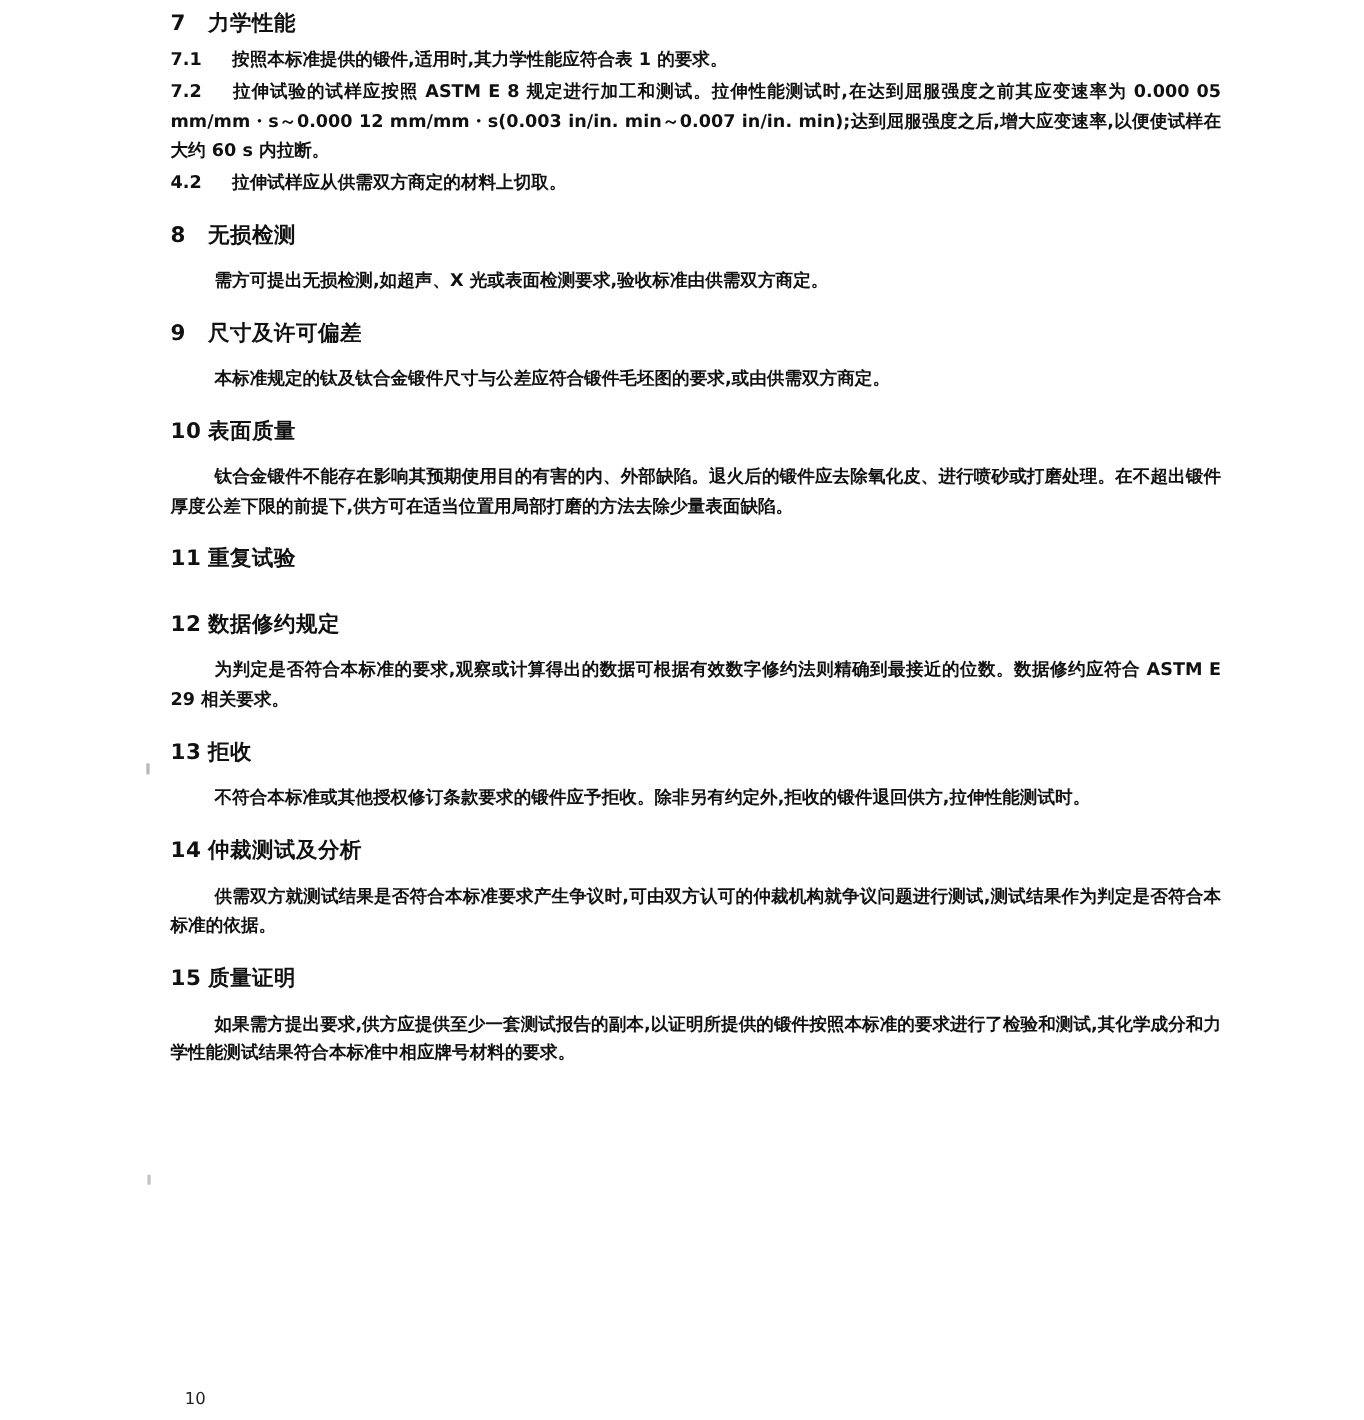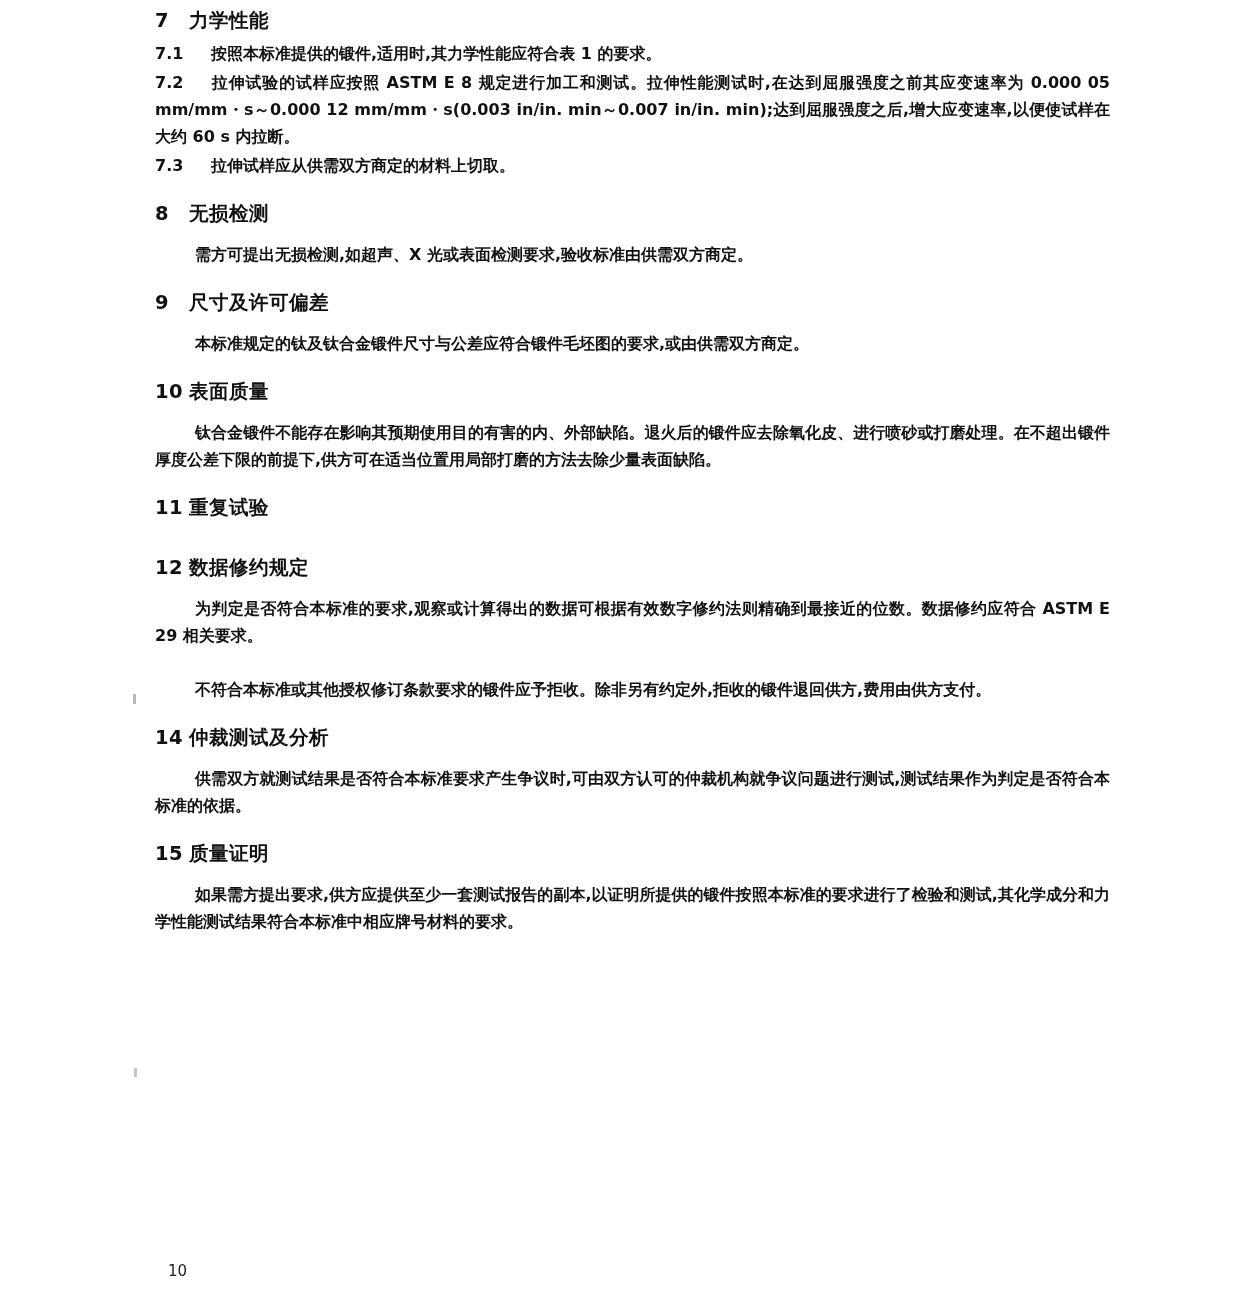--- a/index.html
+++ b/index.html
@@ -96,21 +96,21 @@
     <div class="sec-title">
       <span class="num">7</span><span>力学性能</span>
     </div>
     <div class="para">
       <span class="lead">7.1</span><span>按照本标准提供的锻件,适用时,其力学性能应符合表 1 的要求。</span>
     </div>
     <div class="para">
       <span class="lead">7.2</span><span>拉伸试验的试样应按照 ASTM E 8 规定进行加工和测试。拉伸性能测试时,在达到屈服强度之前其应变速率为 0.000 05 mm/mm・s～0.000 12 mm/mm・s(0.003 in/in. min～0.007 in/in. min);达到屈服强度之后,增大应变速率,以便使试样在大约 60 s 内拉断。</span>
     </div>
     <div class="para">
-      <span class="lead">7.3</span><span>拉伸试样应从供需双方商定的材料上切取。</span>
+      <span class="lead">4.2</span><span>拉伸试样应从供需双方商定的材料上切取。</span>
     </div>
 
     <div class="gap-md"></div>
 
     <div class="sec-title">
       <span class="num">8</span><span>无损检测</span>
     </div>
     <div class="gap-sm"></div>
     <div class="para indent">需方可提出无损检测,如超声、X 光或表面检测要求,验收标准由供需双方商定。</div>
 
@@ -140,22 +140,25 @@
     <div class="gap-md"></div>
 
     <div class="sec-title">
       <span class="num">12</span><span>数据修约规定</span>
     </div>
     <div class="gap-sm"></div>
     <div class="para indent">为判定是否符合本标准的要求,观察或计算得出的数据可根据有效数字修约法则精确到最接近的位数。数据修约应符合 ASTM E 29 相关要求。</div>
 
     <div class="gap-md"></div>
 
+    <div class="sec-title">
+      <span class="num">13</span><span>拒收</span>
+    </div>
     <div class="gap-sm"></div>
-    <div class="para indent">不符合本标准或其他授权修订条款要求的锻件应予拒收。除非另有约定外,拒收的锻件退回供方,费用由供方支付。</div>
+    <div class="para indent">不符合本标准或其他授权修订条款要求的锻件应予拒收。除非另有约定外,拒收的锻件退回供方,拉伸性能测试时。</div>
 
     <div class="gap-md"></div>
 
     <div class="sec-title">
       <span class="num">14</span><span>仲裁测试及分析</span>
     </div>
     <div class="gap-sm"></div>
     <div class="para indent">供需双方就测试结果是否符合本标准要求产生争议时,可由双方认可的仲裁机构就争议问题进行测试,测试结果作为判定是否符合本标准的依据。</div>
 
     <div class="gap-md"></div>

